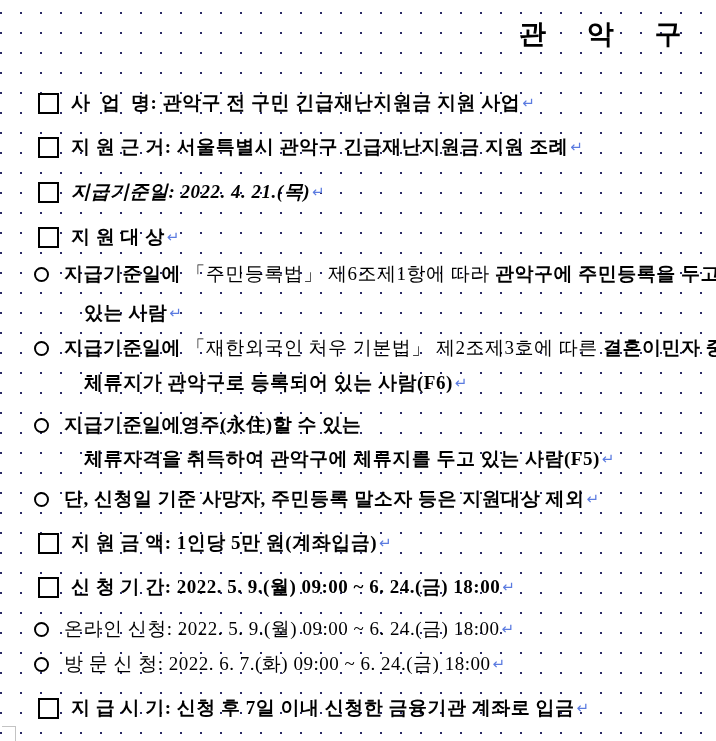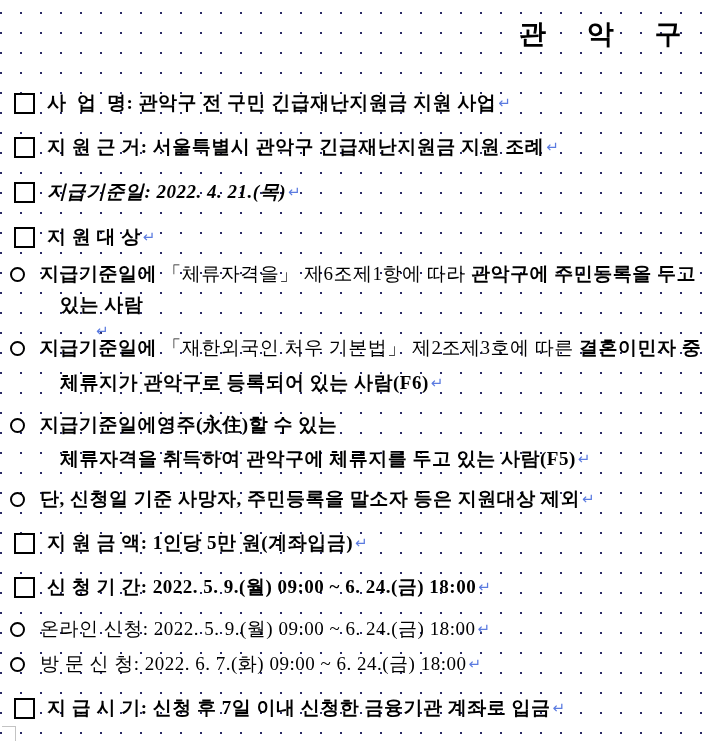--- a/index.html
+++ b/index.html
@@ -20,20 +20,21 @@
     font-size:27px;font-weight:bold;
     letter-spacing:17px;
     white-space:nowrap;
   }
   .line{
     position:absolute;
     display:flex;align-items:center;
     white-space:pre;
     font-size:19px;line-height:26px;
     letter-spacing:0.5px;
+    margin-left:24px;
   }
   .line.box{left:14px;}
   .line.circle{left:10px;}
   .line.cont{left:60px;}
   .marker-box{
     flex:0 0 auto;
     width:17px;height:17px;
     border:2px solid #000;
     margin-right:12px;
     background:#fff;
@@ -66,25 +67,25 @@
 </head>
 <body>
 
 <div id="page" style="--dot-color: #2b2b66; --text-color: #000000; --ret-color: #5b7be0; --pb-color: #c3c3c3;">
   <div class="hdr">관 악 구 청 장</div>
   <div class="partial-border"></div>
 <div class="line box" style="top: 90px;"><span class="marker-box"></span><span class="seg bold">사  업  명: 관악구 전 구민 긴급재난지원금 지원 사업</span><span class="ret">↵</span></div>
     <div class="line box" style="top: 134px;"><span class="marker-box"></span><span class="seg bold">지 원 근 거: 서울특별시 관악구 긴급재난지원금 지원 조례</span><span class="ret">↵</span></div>
     <div class="line box" style="top: 179px; font-style: italic;"><span class="marker-box"></span><span class="seg bold">지급기준일: 2022. 4. 21.(목)</span><span class="ret">↵</span></div>
     <div class="line box" style="top: 224px;"><span class="marker-box"></span><span class="seg bold">지 원 대 상</span><span class="ret">↵</span></div>
-    <div class="line circle" style="top: 261px;"><span class="marker-circle"></span><span class="seg bold">지급기준일에</span><span class="seg"> 「체류자격을」 제6조제1항에 따라 </span><span class="seg bold">관악구에 주민등록을 두고</span></div>
-    <div class="line cont" style="top: 292px; flex-direction: column;"><span class="seg bold">있는 사람</span><span class="ret">↵</span></div>
+    <div class="line circle" style="top: 261px;"><span class="marker-circle"></span><span class="seg bold">지급기준일에</span><span class="seg"> 「주민등록법」 제6조제1항에 따라 </span><span class="seg bold">관악구에 주민등록을 두고</span></div>
+    <div class="line cont" style="top: 300px;"><span class="seg bold">있는 사람</span><span class="ret">↵</span></div>
     <div class="line circle" style="top: 335px;"><span class="marker-circle"></span><span class="seg bold">지급기준일에</span><span class="seg"> 「재한외국인 처우 기본법」 제2조제3호에 따른 </span><span class="seg bold">결혼이민자 중</span></div>
     <div class="line cont" style="top: 370px; justify-content: center;"><span class="seg bold">체류지가 관악구로 등록되어 있는 사람(F6)</span><span class="ret">↵</span></div>
     <div class="line circle" style="top: 412px;"><span class="marker-circle"></span><span class="seg bold">지급기준일에</span><span class="seg bold">영주(永住)할 수 있는</span></div>
     <div class="line cont" style="top: 446px; text-align: right;"><span class="seg bold">체류자격을 취득하여 관악구에 체류지를 두고 있는 사람(F5)</span><span class="ret">↵</span></div>
-    <div class="line circle" style="top: 486px;"><span class="marker-circle"></span><span class="seg bold">단, 신청일 기준 사망자, 주민등록을 말소자 등은 지원대상 제외</span><span class="ret">↵</span></div>
+    <div class="line circle" style="top: 486px;"><span class="marker-circle"></span><span class="seg bold">단, 신청일 기준 사망자, 주민등록 말소자 등은 지원대상 제외</span><span class="ret">↵</span></div>
     <div class="line box" style="top: 530px;"><span class="marker-box"></span><span class="seg bold">지 원 금 액: 1인당 5만 원(계좌입금)</span><span class="ret">↵</span></div>
     <div class="line box" style="top: 574px;"><span class="marker-box"></span><span class="seg bold">신 청 기 간: 2022. 5. 9.(월) 09:00 ~ 6. 24.(금) 18:00</span><span class="ret">↵</span></div>
     <div class="line circle" style="top: 616px;"><span class="marker-circle"></span><span class="seg">온라인 신청: 2022. 5. 9.(월) 09:00 ~ 6. 24.(금) 18:00</span><span class="ret">↵</span></div>
     <div class="line circle" style="top: 651px;"><span class="marker-circle"></span><span class="seg">방 문 신 청: 2022. 6. 7.(화) 09:00 ~ 6. 24.(금) 18:00</span><span class="ret">↵</span></div>
     <div class="line box" style="top: 695px;"><span class="marker-box"></span><span class="seg bold">지 급 시 기: 신청 후 7일 이내 신청한 금융기관 계좌로 입금</span><span class="ret">↵</span></div>
   </div>
 
 </body></html>

